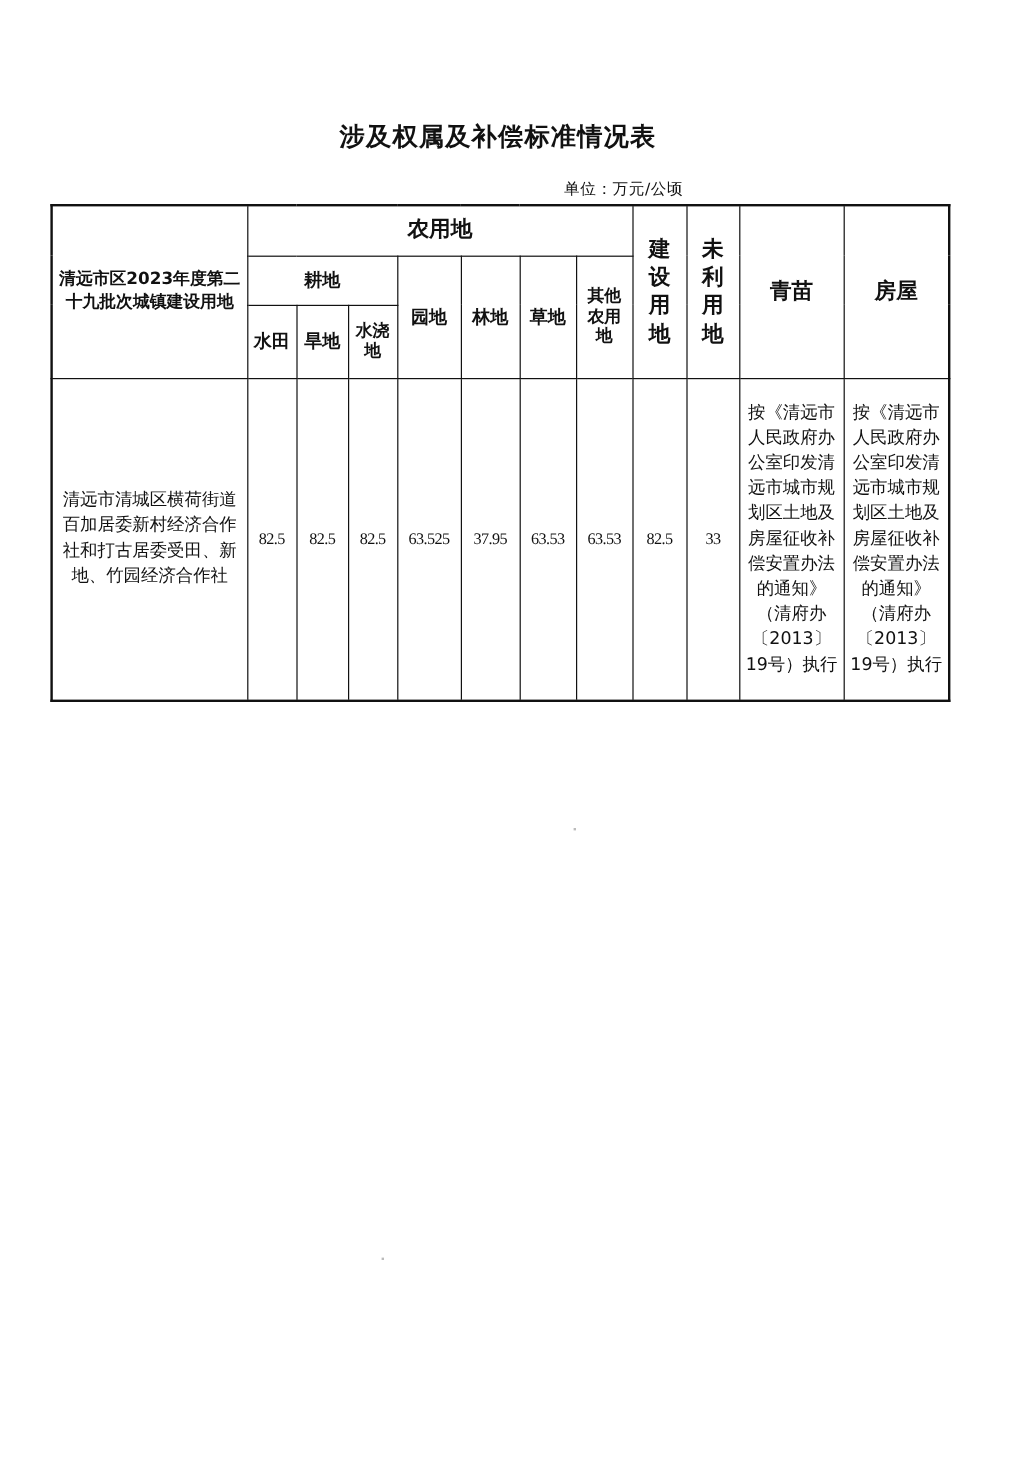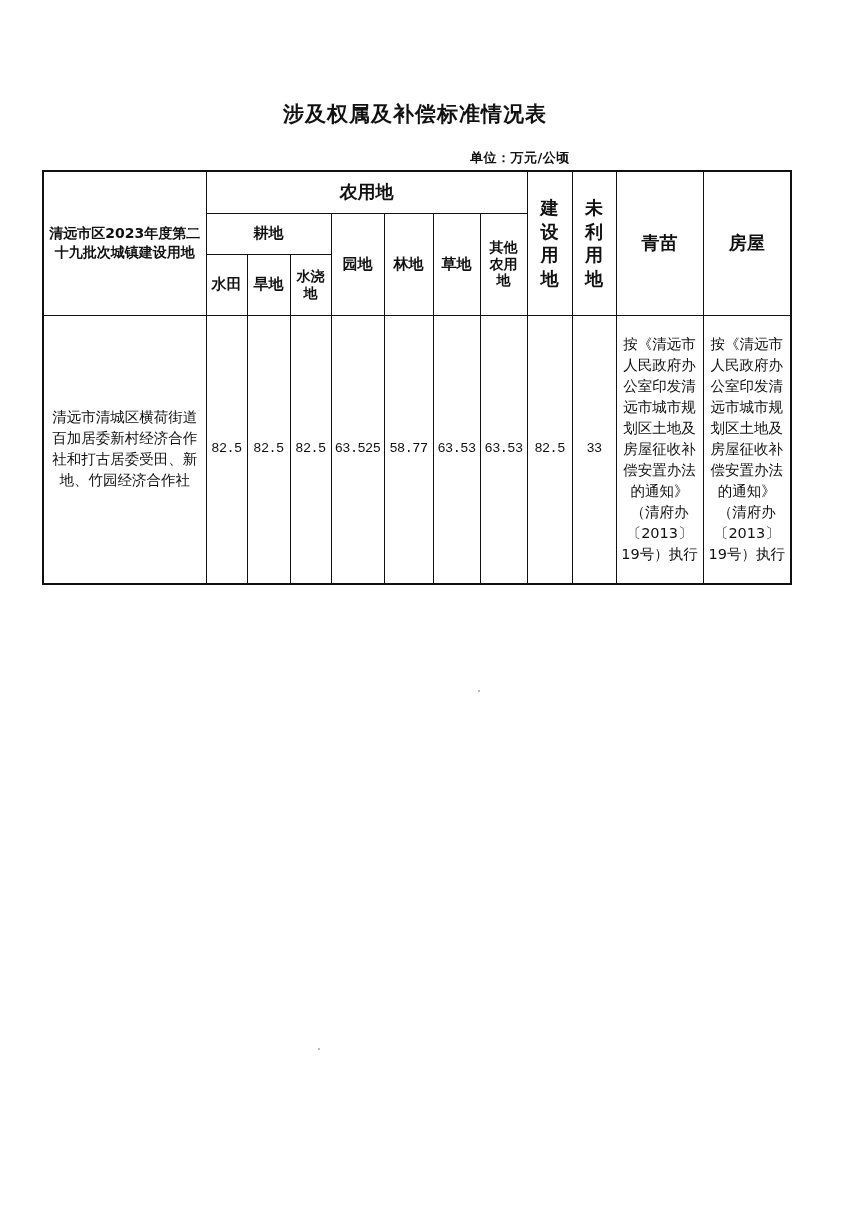--- a/index.html
+++ b/index.html
@@ -24,21 +24,21 @@
       font-size: 21px;
       font-weight: bold;
       letter-spacing: 1px;
       margin: 0;
     }
     .unit {
       position: absolute;
       left: 470px;
       top: 149px;
       font-size: 13px;
-      font-weight: bold;
+      font-weight: normal;
       letter-spacing: 0.5px;
     }
     table.main {
       position: absolute;
       left: 42px;
       top: 170px;
       width: 748px;
       border-collapse: collapse;
       table-layout: fixed;
       border: 2px solid #111;
@@ -67,21 +67,21 @@
       margin-top: 20px;
     }
     .desc-cell {
       font-weight: normal !important;
       font-size: 14.5px !important;
       line-height: 1.45 !important;
       padding: 0 4px !important;
       text-align: center;
     }
     .num {
-      font-family: Liberation Mono, monospace;
+      font-family: Liberation Serif, serif;
       font-weight: normal !important;
       font-size: 13.5px !important;
       letter-spacing: -0.5px;
       margin-top: 44px;
     }
     .note-cell {
       font-weight: normal !important;
       font-size: 14.5px !important;
       line-height: 1.45 !important;
       padding: 0 2px !important;
@@ -143,21 +143,21 @@
     <th class="h-small">
       <div style="width:2em;margin:0 auto;word-break:break-all;">水浇地</div>
     </th>
   </tr>
   <tr style="height:269px">
     <td class="desc-cell">清远市清城区横荷街道百加居委新村经济合作社和打古居委受田、新地、竹园经济合作社</td>
     <td class="num">82.5</td>
     <td class="num">82.5</td>
     <td class="num">82.5</td>
     <td class="num">63.525</td>
-    <td class="num">58.77</td>
+    <td class="num">37.95</td>
     <td class="num">63.53</td>
     <td class="num">63.53</td>
     <td class="num">82.5</td>
     <td class="num">33</td>
     <td class="note-cell">按《清远市人民政府办公室印发清远市城市规划区土地及房屋征收补偿安置办法的通知》（清府办〔2013〕19号）执行</td>
     <td class="note-cell">按《清远市人民政府办公室印发清远市城市规划区土地及房屋征收补偿安置办法的通知》（清府办〔2013〕19号）执行</td>
   </tr>
 </tbody>
   </table>
 

